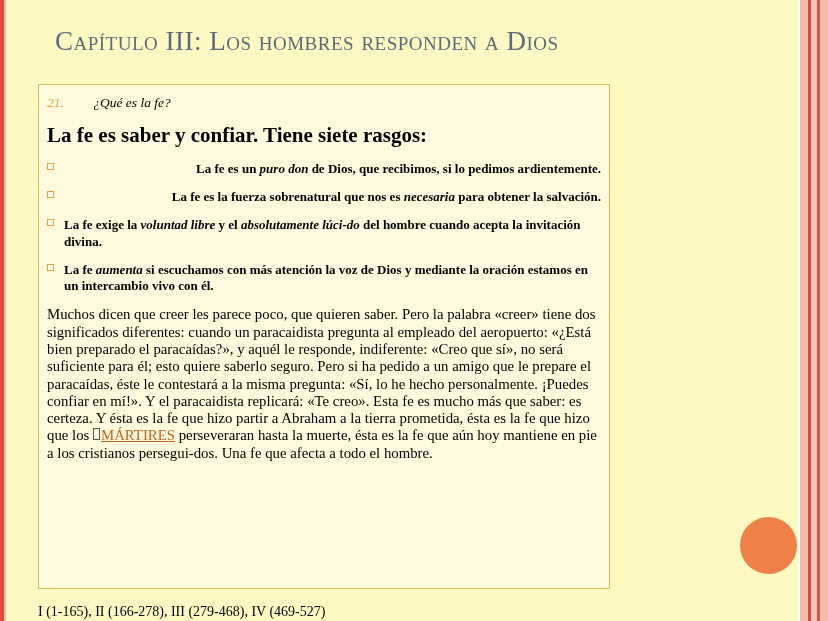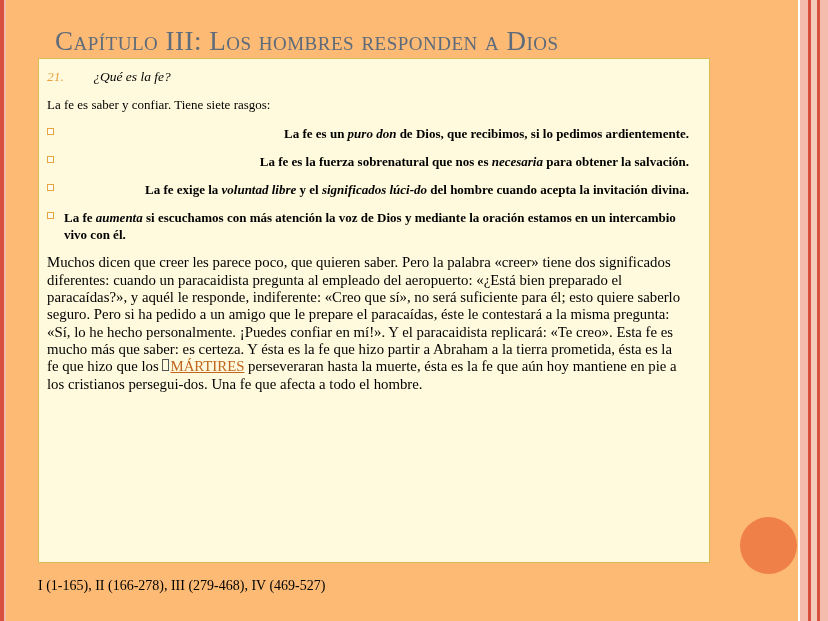--- a/index.html
+++ b/index.html
@@ -4,21 +4,21 @@
 <style>
   * { margin:0; padding:0; box-sizing:border-box; }
   html,body { width:828px; height:621px; }
   body {
     position:relative;
     overflow:hidden;
     background:#ffffff;
     font-family:"Liberation Serif","DejaVu Serif",serif;
     color:#000;
   }
-  .slide { position:absolute; inset:0; background:#fdba74; }
+  .slide { position:absolute; inset:0; background:#fef9c3; }
 
   .stripe-left {
     position:absolute; left:0; top:0; bottom:0; width:6px;
     background:linear-gradient(to right, var(--stripe-red,#d04a3a) 0 4px, var(--stripe-pink,#f0b2a2) 4px 6px);
   }
   .stripes-right {
     position:absolute; right:0; top:0; bottom:0; width:30px;
     background:linear-gradient(to right,
       #ffffff 0 2px,
       var(--stripe-pink,#f4bcac) 2px 10px,
@@ -31,33 +31,33 @@
   .title {
     margin:26px 0 0 55px;
     font-size:27px;
     font-weight:400;
     font-variant:small-caps;
     letter-spacing:0.5px;
     color:var(--title-color,#5d6b7b);
   }
 
   .card {
-    margin:1px 0 0 38px;
-    width:672px;
+    margin:27px 0 0 38px;
+    width:572px;
     height:505px;
     background:var(--box-bg,#fffadd);
     border:1px solid var(--box-border,#d9bd52);
-    padding:8px 20px 8px 6px;
+    padding:8px 8px 8px 6px;
     overflow:hidden;
   }
 
   .question-line { font-style:italic; font-size:13.5px; margin:2px 0 12px 2px; }
   .qnum { color:var(--number-color,#e8a33d); margin-right:26px; }
 
-  .section-heading { font-size:13px; font-weight:normal; margin:0 0 13px 2px; }
+  .section-heading { font-size:21px; font-weight:bold; margin:0 0 13px 2px; }
 
   .bullets { list-style:none; }
   .bullets li {
     display:flex;
     gap:10px;
     font-weight:bold;
     font-size:13px;
     line-height:1.3;
     margin:0 0 11px 2px;
     justify-content:space-between;
@@ -127,21 +127,21 @@
         <li>
           <span class="bullet-marker"></span>
           <span><span>La fe es un </span><em>puro don</em><span> de Dios, que recibimos, si lo pedimos ardientemente.</span></span>
         </li>
         <li>
           <span class="bullet-marker"></span>
           <span><span>La fe es la fuerza sobrenatural que nos es </span><em>necesaria</em><span> para obtener la salvación.</span></span>
         </li>
         <li>
           <span class="bullet-marker"></span>
-          <span><span>La fe exige la </span><em>voluntad libre</em><span> y el </span><em>significados lúci-do</em><span> del hombre cuando acepta la invitación divina.</span></span>
+          <span><span>La fe exige la </span><em>voluntad libre</em><span> y el </span><em>absolutamente lúci-do</em><span> del hombre cuando acepta la invitación divina.</span></span>
         </li>
         <li>
           <span class="bullet-marker"></span>
           <span><span>La fe </span><em>aumenta</em><span> si escuchamos con más atención la voz de Dios y mediante la oración estamos en un intercambio vivo con él.</span></span>
         </li>
       </ul>
 
     <p class="paragraph" id="paragraph"><span>Muchos dicen que creer les parece poco, que quieren saber. Pero la palabra «creer» tiene dos significados diferentes: cuando un paracaidista pregunta al empleado del aeropuerto: «¿Está bien preparado el paracaídas?», y aquél le responde, indiferente: «Creo que sí», no será suficiente para él; esto quiere saberlo seguro. Pero si ha pedido a un amigo que le prepare el paracaídas, éste le contestará a la misma pregunta: «Sí, lo he hecho personalmente. ¡Puedes confiar en mí!». Y el paracaidista replicará: «Te creo». Esta fe es mucho más que saber: es certeza. Y ésta es la fe que hizo partir a Abraham a la tierra prometida, ésta es la fe que hizo que los </span><span class="missing-glyph"></span><a class="martires-link" href="#">MÁRTIRES</a><span> perseveraran hasta la muerte, ésta es la fe que aún hoy mantiene en pie a los cristianos persegui-dos. Una fe que afecta a todo el hombre.</span></p>
   </div>
 

